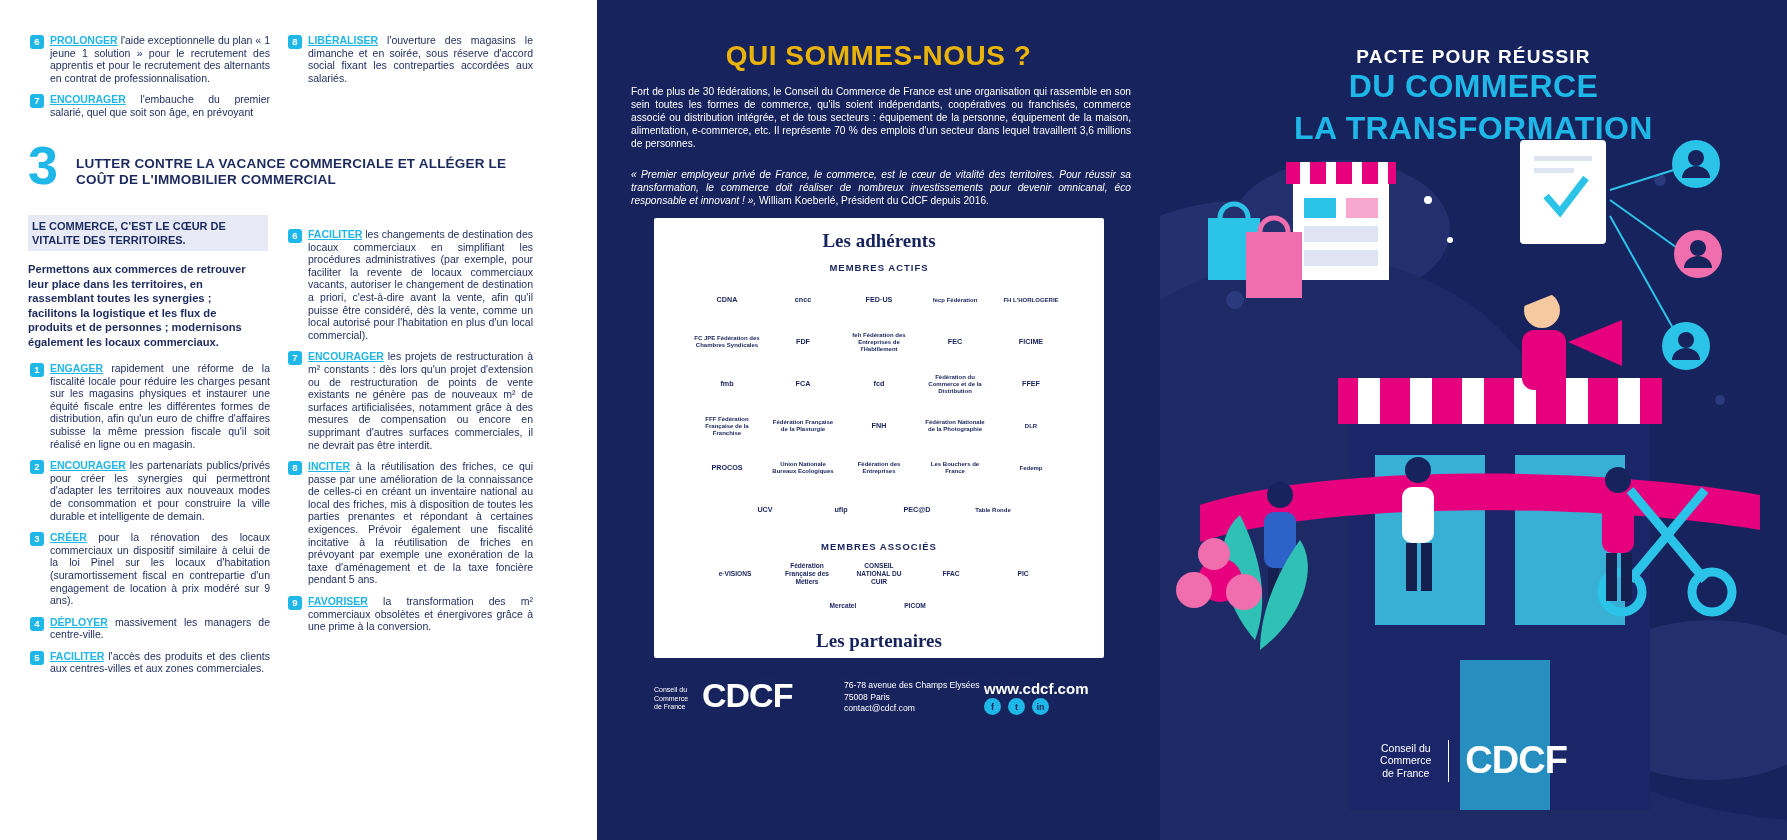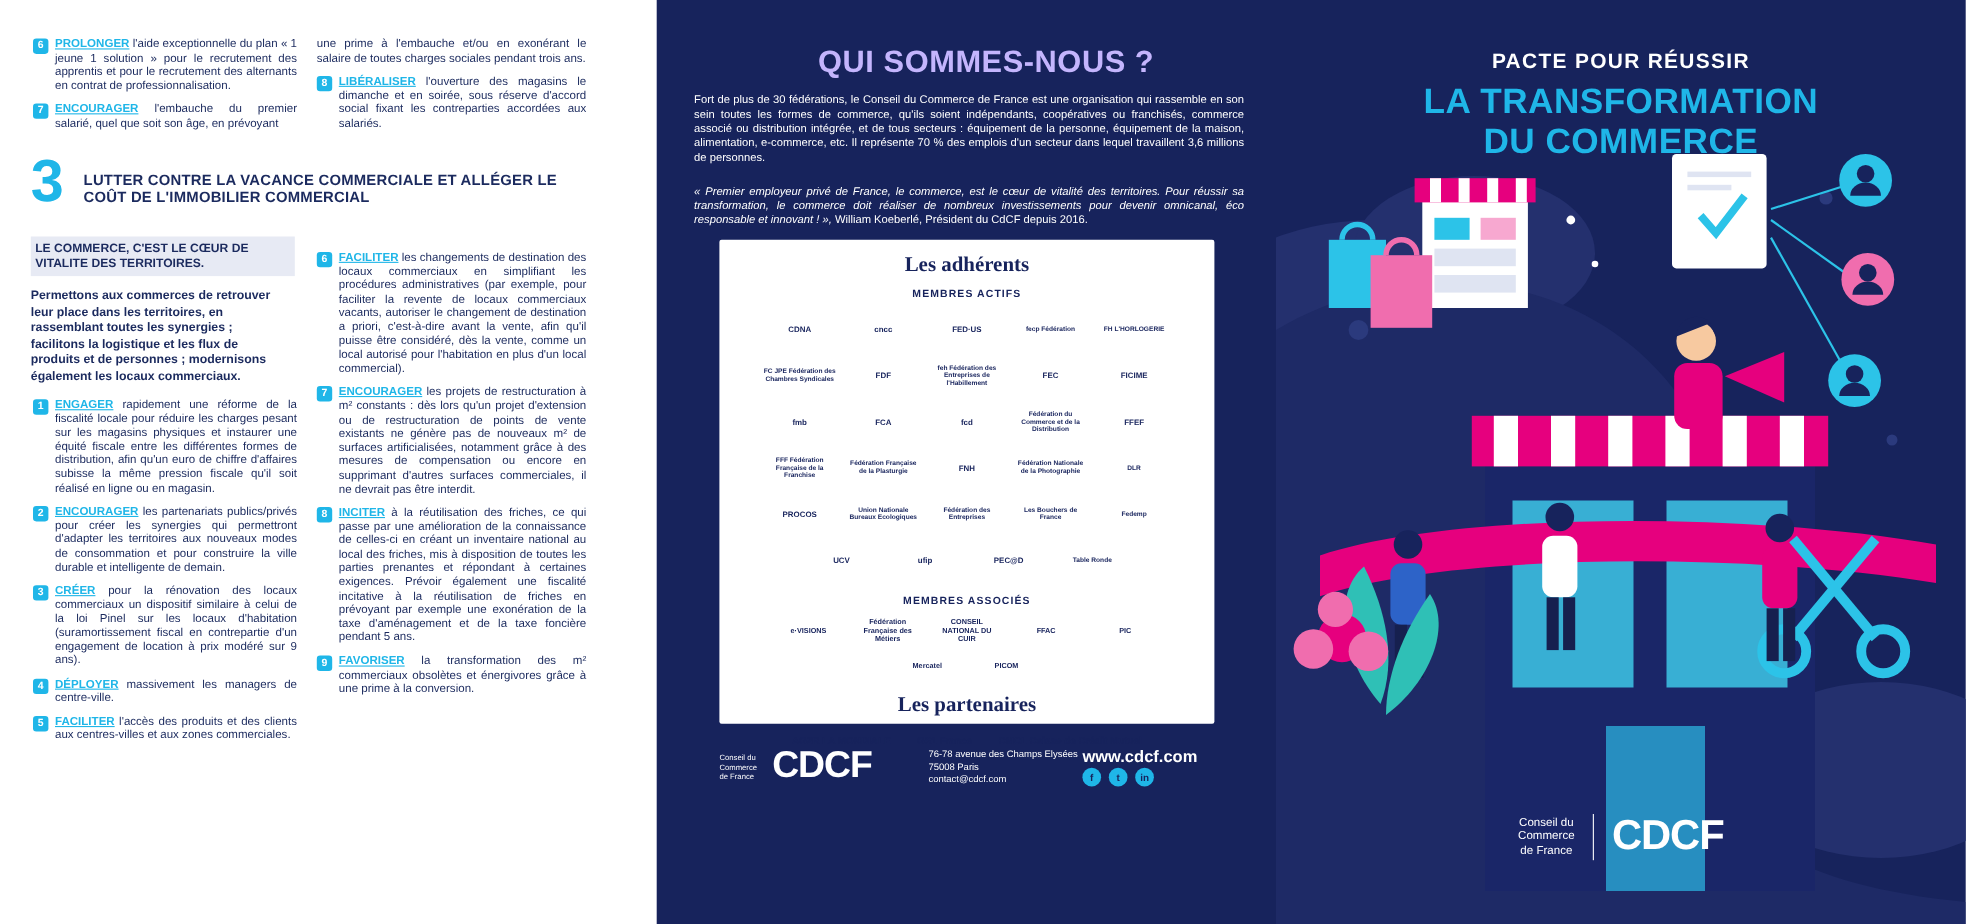--- a/index.html
+++ b/index.html
@@ -48,21 +48,21 @@
     position:absolute;left:28px;top:262px;width:235px;color:#1b2a5e;font-weight:bold;
     font-size:11.2px;line-height:14.5px;
   }
 
   
   .center-panel{
     position:absolute;left:597px;top:0;width:563px;height:840px;background:#17235c;
   }
   .qsn-title{
     position:absolute;left:0;top:40px;width:563px;text-align:center;
-    color:#c4b5fd;font-size:28px;font-weight:bold;letter-spacing:.5px;padding-left:18px;
+    color:#eab308;font-size:28px;font-weight:bold;letter-spacing:.5px;
   }
   .qsn-body{
     position:absolute;left:34px;top:85px;width:500px;color:#fff;font-size:10.2px;
     line-height:13px;text-align:justify;
   }
   .qsn-quote{
     position:absolute;left:34px;top:168px;width:500px;color:#fff;font-size:10.2px;
     line-height:13px;text-align:justify;font-style:italic;
   }
   .qsn-quote b{font-style:normal;font-weight:normal;}
@@ -128,21 +128,20 @@
         <span class="num-badge">6</span>
         <span class="k">PROLONGER</span><span> l'aide exceptionnelle du plan « 1 jeune 1 solution » pour le recrutement des apprentis et pour le recrutement des alternants en contrat de professionnalisation.</span>
       </div>
       <div class="item">
         <span class="num-badge">7</span>
         <span class="k">ENCOURAGER</span><span> l'embauche du premier salarié, quel que soit son âge, en prévoyant</span>
       </div>
     </div>
 
     <div class="col colB" style="top:34px;">
-      <div style="margin-bottom:9px;">une prime à l'embauche et/ou en exonérant le salaire de toutes charges sociales pendant trois ans.</div>
       <div class="item">
         <span class="num-badge">8</span>
         <span class="k">LIBÉRALISER</span><span> l'ouverture des magasins le dimanche et en soirée, sous réserve d'accord social fixant les contreparties accordées aux salariés.</span>
       </div>
     </div>
 
     <div class="section-head">
       <div class="big-num">3</div>
       <div class="section-title">LUTTER CONTRE LA VACANCE COMMERCIALE ET ALLÉGER LE COÛT DE L'IMMOBILIER COMMERCIAL</div>
     </div>
@@ -285,22 +284,22 @@
 
     <svg width="627" height="840" style="position:absolute;left:0;top:0;z-index:1;">
       <path d="M0,300 C120,230 250,250 330,320 C420,400 430,520 400,620 C370,720 420,800 627,820 L627,840 L0,840 Z" fill="#1e2a66"></path>
       <circle cx="75" cy="300" r="9" fill="#2b3a7d"></circle>
       <circle cx="500" cy="180" r="6" fill="#2b3a7d"></circle>
       <circle cx="560" cy="400" r="5" fill="#2b3a7d"></circle>
     </svg>
 
     <div class="cover-title">
       <div class="ct1">PACTE POUR RÉUSSIR</div>
+      <div class="ct2" style="margin-top:0;">DU COMMERCE</div>
       <div class="ct2">LA TRANSFORMATION</div>
-      <div class="ct2" style="margin-top:0;">DU COMMERCE</div>
     </div>
 
     <svg width="627" height="560" style="position:absolute;left:0;top:280px;z-index:3;">
 
       <rect x="190" y="130" width="300" height="400" fill="#1a2668"></rect>
 
       <rect x="178" y="98" width="324" height="46" fill="#e6007e"></rect>
       <rect x="198" y="98" width="22" height="46" fill="#ffffff"></rect>
       <rect x="250" y="98" width="22" height="46" fill="#ffffff"></rect>
       <rect x="302" y="98" width="22" height="46" fill="#ffffff"></rect>

